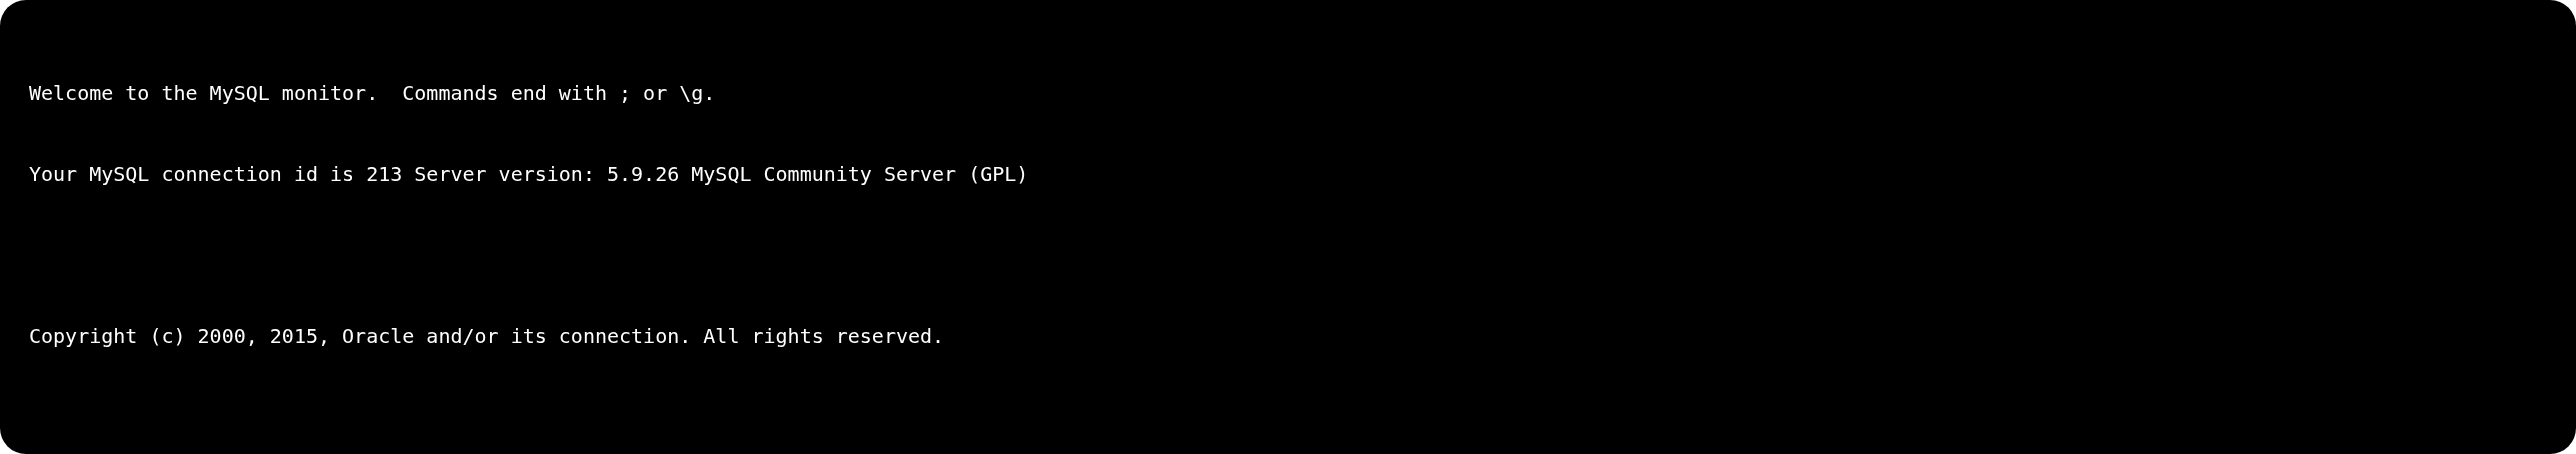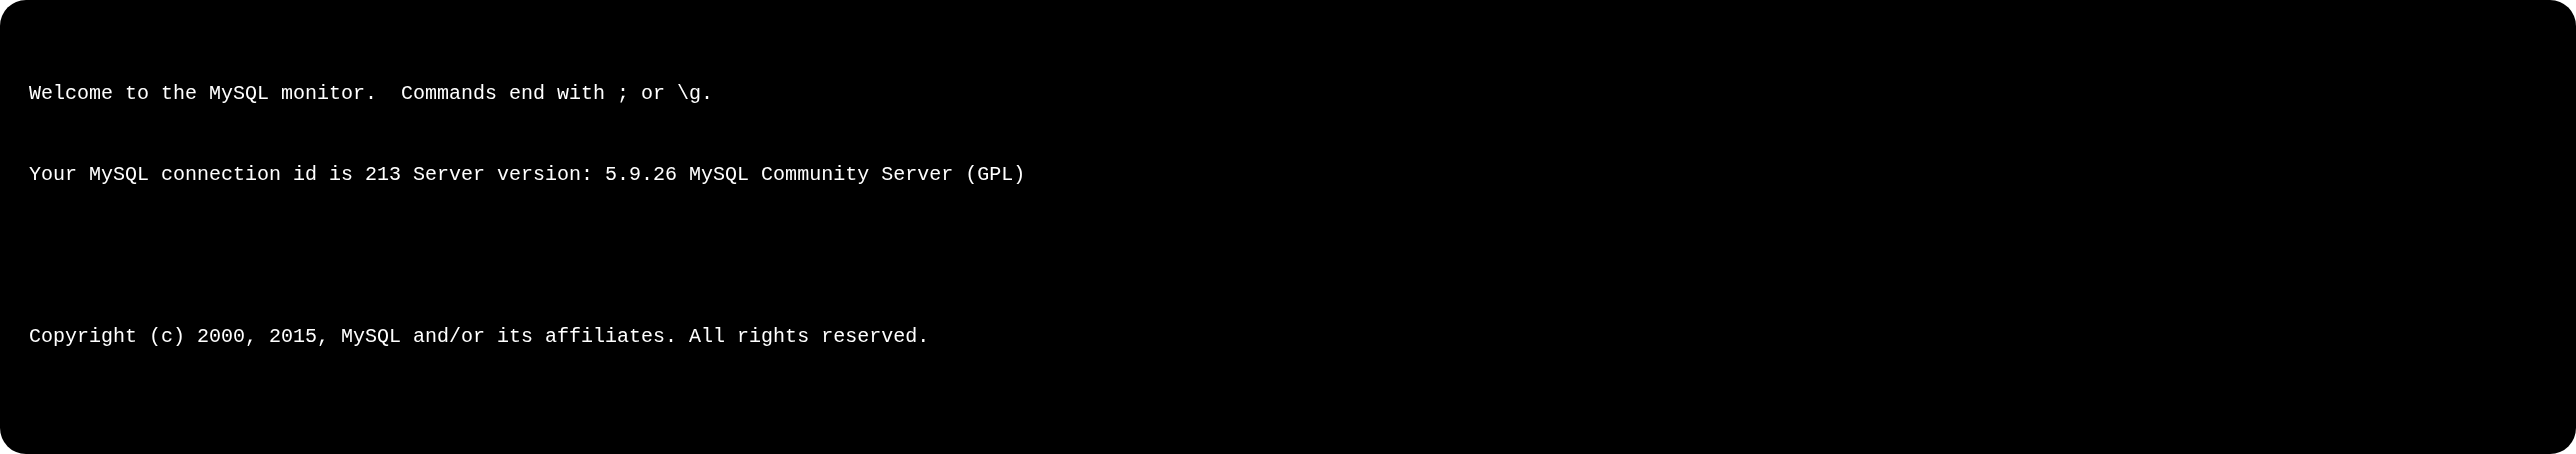--- a/index.html
+++ b/index.html
@@ -1,19 +1,18 @@
 <!DOCTYPE html>
 <html style="font-size:11.5px"><head>
   <meta charset="utf-8">
   <style>
     * {
       margin: 0;
       padding: 0;
       box-sizing: border-box;
-      font-family: Liberation Mono, monospace;
     }
     body {
       background: #ffffff;
       width: 2576px;
       height: 454px;
       display: flex;
       align-items: flex-start;
       justify-content: flex-start;
     }
     .terminal {
@@ -34,19 +33,19 @@
       min-height: 1.35em;
     }
   </style>
 </head>
 <body>
 
 <div class="terminal">
   <span class="line">Welcome to the MySQL monitor.  Commands end with ; or \g.</span>
   <span class="line">Your MySQL connection id is 213 Server version: 5.9.26 MySQL Community Server (GPL)</span>
   <span class="line"></span>
-  <span class="line">Copyright (c) 2000, 2015, MySQL and/or its affiliates. All rights reserved.</span>
+  <span class="line">Copyright (c) 2000, 2015, Oracle and/or its connection. All rights reserved.</span>
   <span class="line"></span>
   
   
   
 </div>
 
 
 </body></html>

